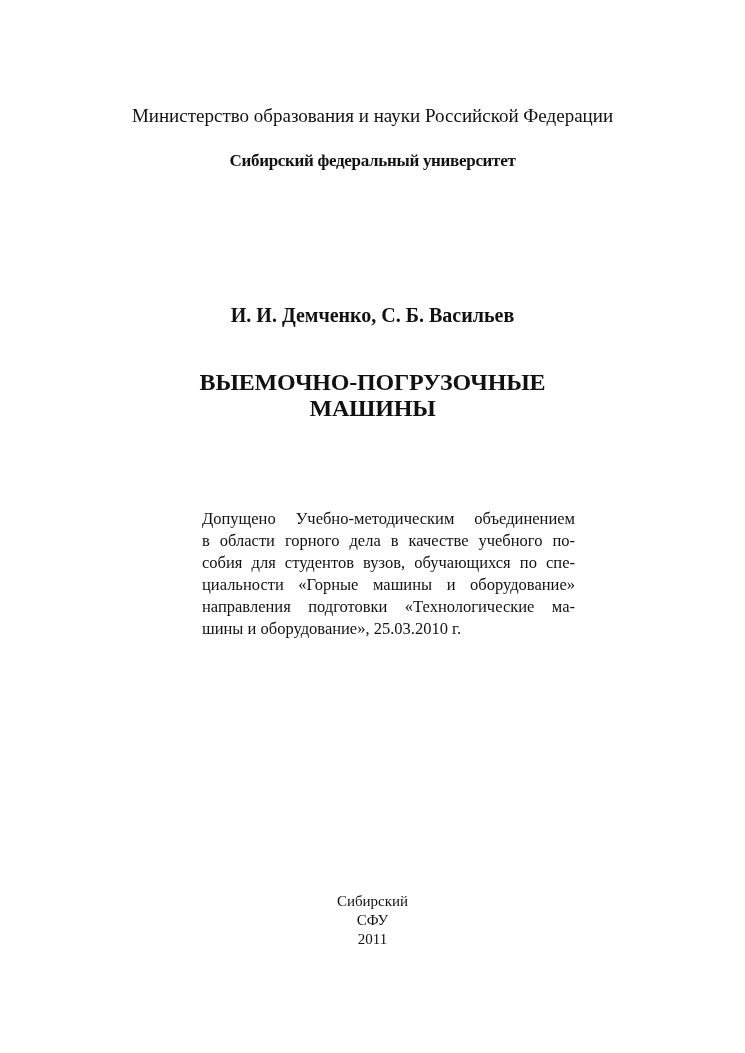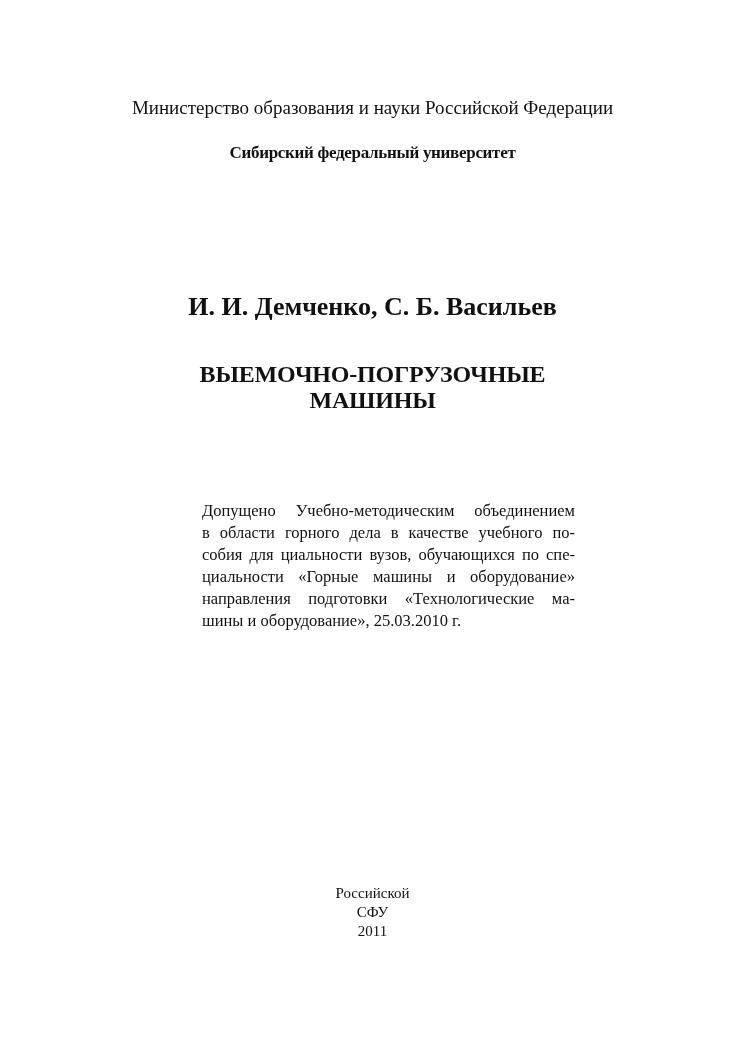--- a/index.html
+++ b/index.html
@@ -10,21 +10,21 @@
     body {
       width: 745px;
       height: 1053px;
       position: relative;
       overflow: hidden;
       font-family: "Liberation Serif", "DejaVu Serif", serif;
       color: #111111;
     }
     .page {
       position: absolute;
-      left: 0; top: 8px;
+      left: 0; top: 16px;
       width: 745px;
       height: 810px;
       background: #ffffff;
     }
     .center-line {
       position: absolute;
       left: 0;
       width: 745px;
       text-align: center;
       white-space: nowrap;
@@ -37,21 +37,21 @@
     .university {
       top: 134px;
       font-size: 17px;
       line-height: 22px;
       font-weight: bold;
       letter-spacing: -0.3px;
       font-family: Liberation Serif, serif;
     }
     .authors {
       top: 286px;
-      font-size: 26px;
+      font-size: 20px;
       line-height: 26px;
       font-weight: bold;
     }
     .title {
       position: absolute;
       left: 0;
       top: 353px;
       width: 745px;
       text-align: center;
       font-size: 24px;
@@ -110,26 +110,26 @@
   <div class="center-line authors">И. И. Демченко, С. Б. Васильев</div>
 
   <div class="title">
     <div>ВЫЕМОЧНО-ПОГРУЗОЧНЫЕ</div>
     <div>МАШИНЫ</div>
   </div>
 
   <div class="annotation">
     <span class="line">Допущено Учебно-методическим объединением</span>
     <span class="line">в области горного дела в качестве учебного по-</span>
-    <span class="line">собия для циальности вузов, обучающихся по спе-</span>
+    <span class="line">собия для студентов вузов, обучающихся по спе-</span>
     <span class="line">циальности «Горные машины и оборудование»</span>
     <span class="line">направления подготовки «Технологические ма-</span>
     <span class="line last">шины и оборудование», 25.03.2010 г.</span>
   </div>
 
 
   <div class="imprint">
-    <div>Российской</div>
+    <div>Сибирский</div>
     <div>СФУ</div>
     <div>2011</div>
   </div>
 
 </div>
 
 </body></html>

